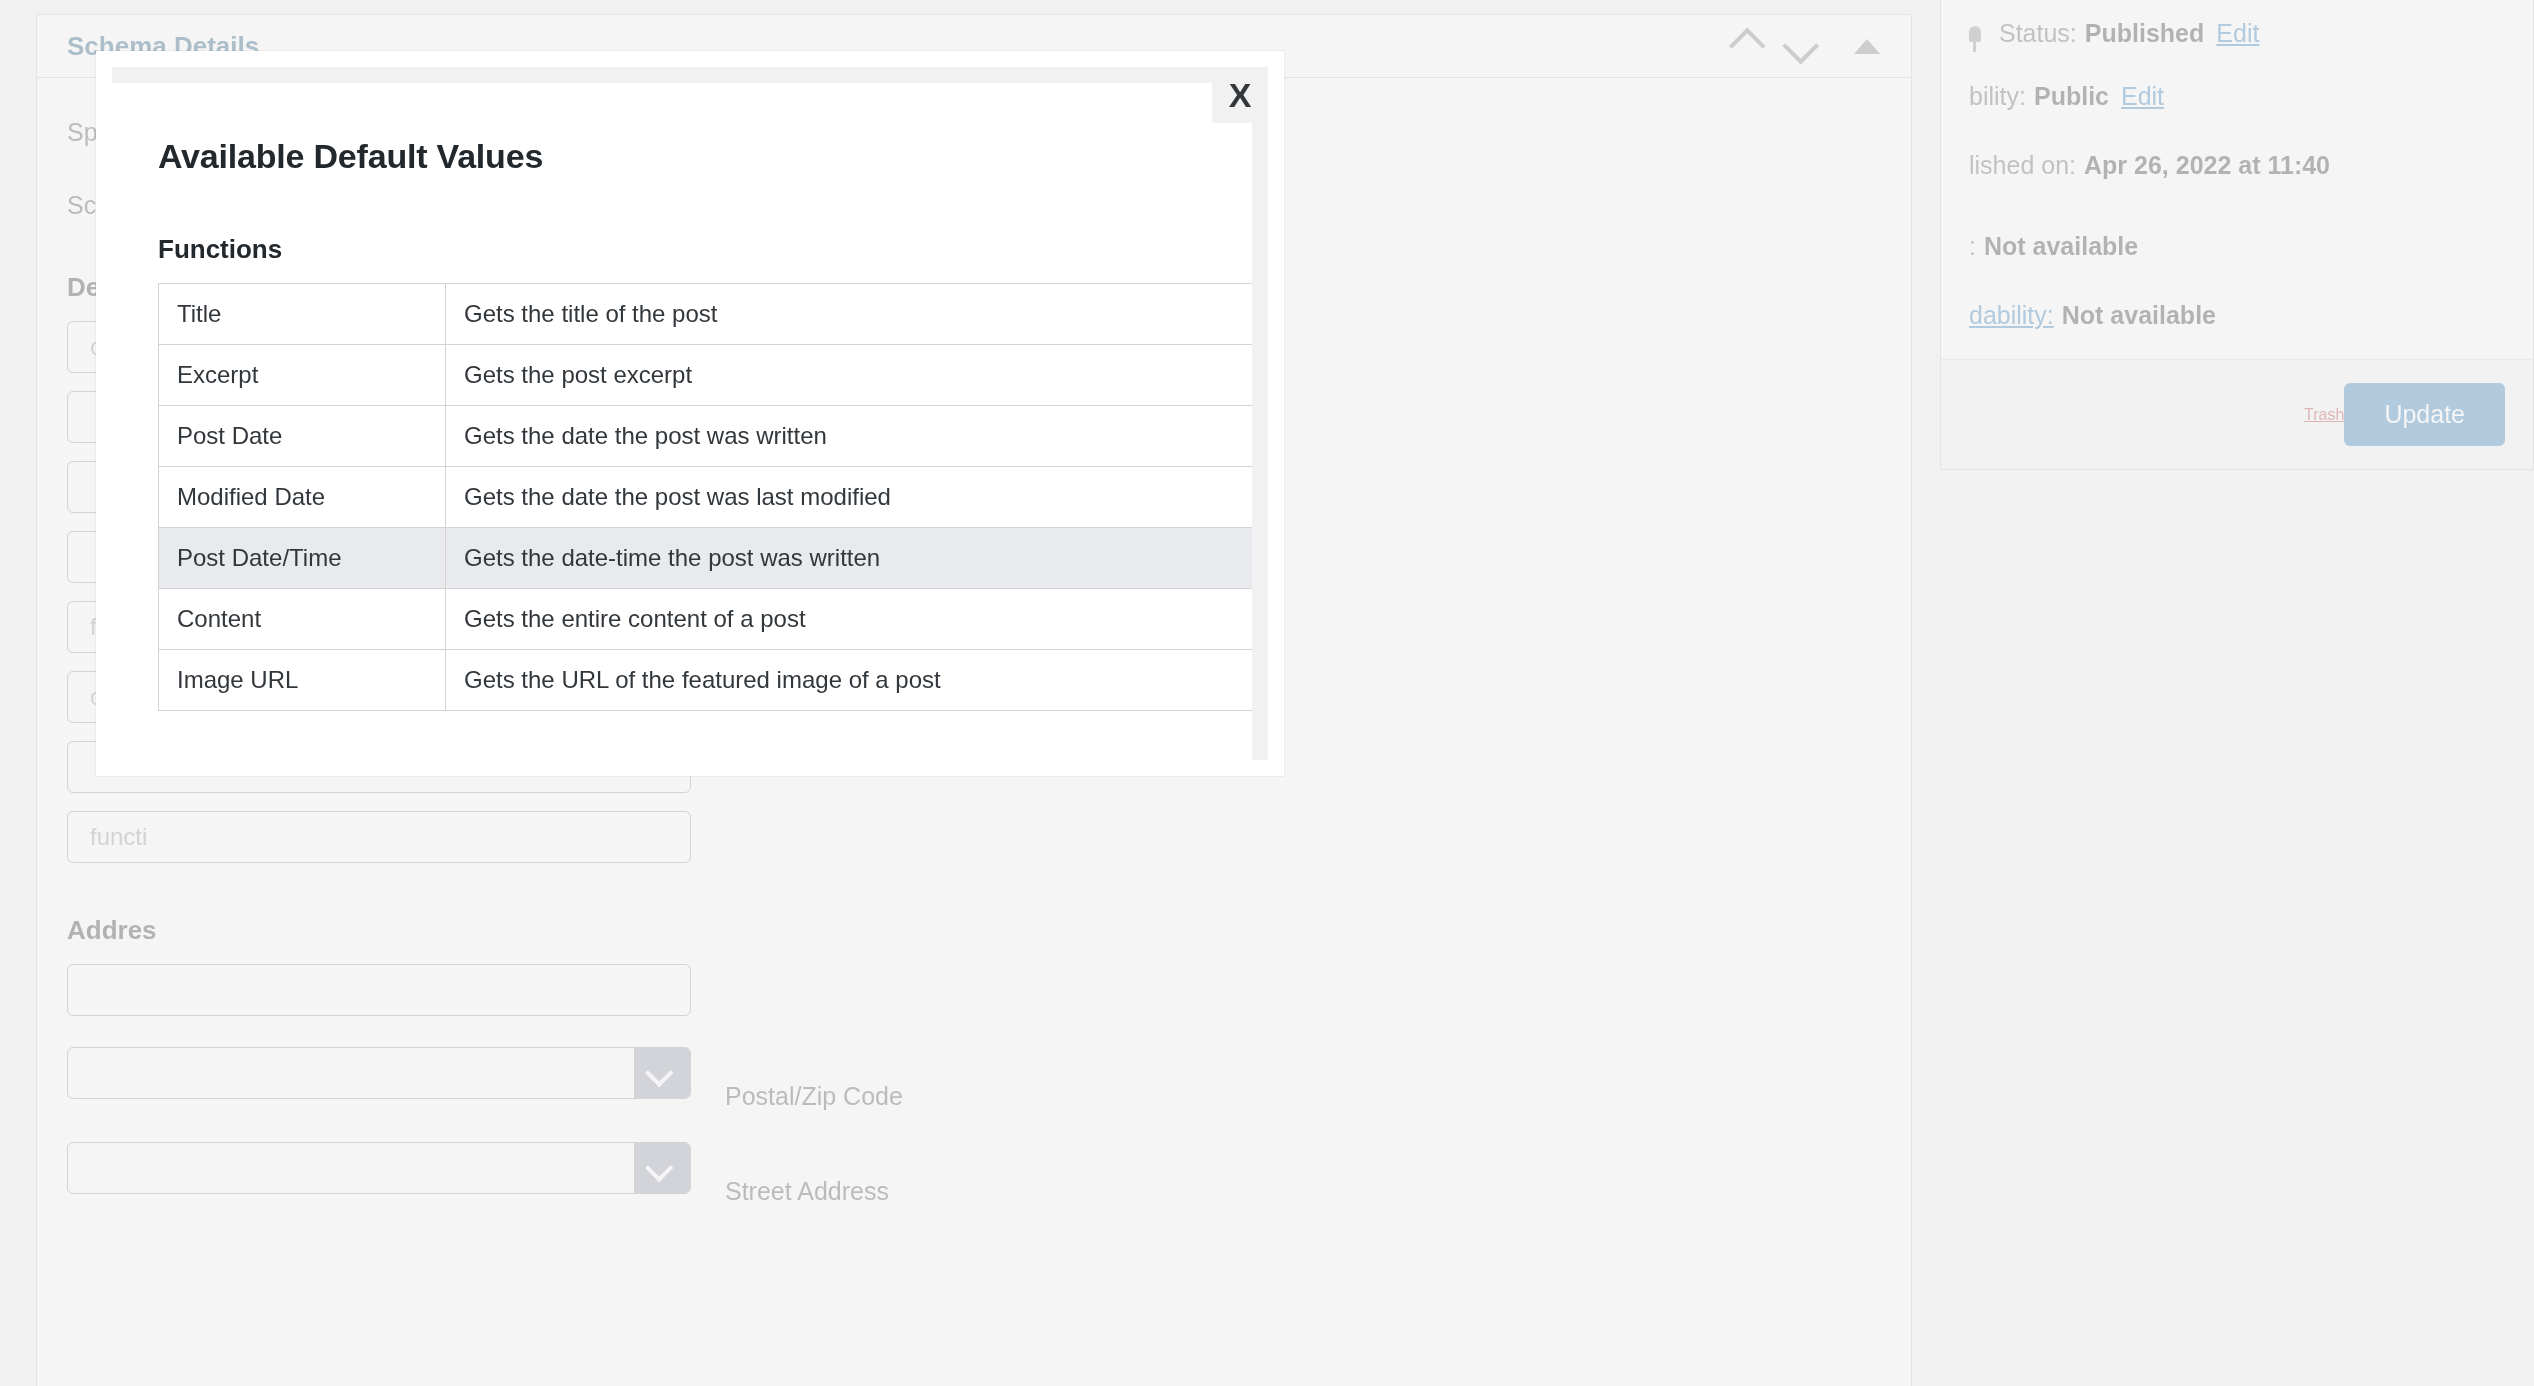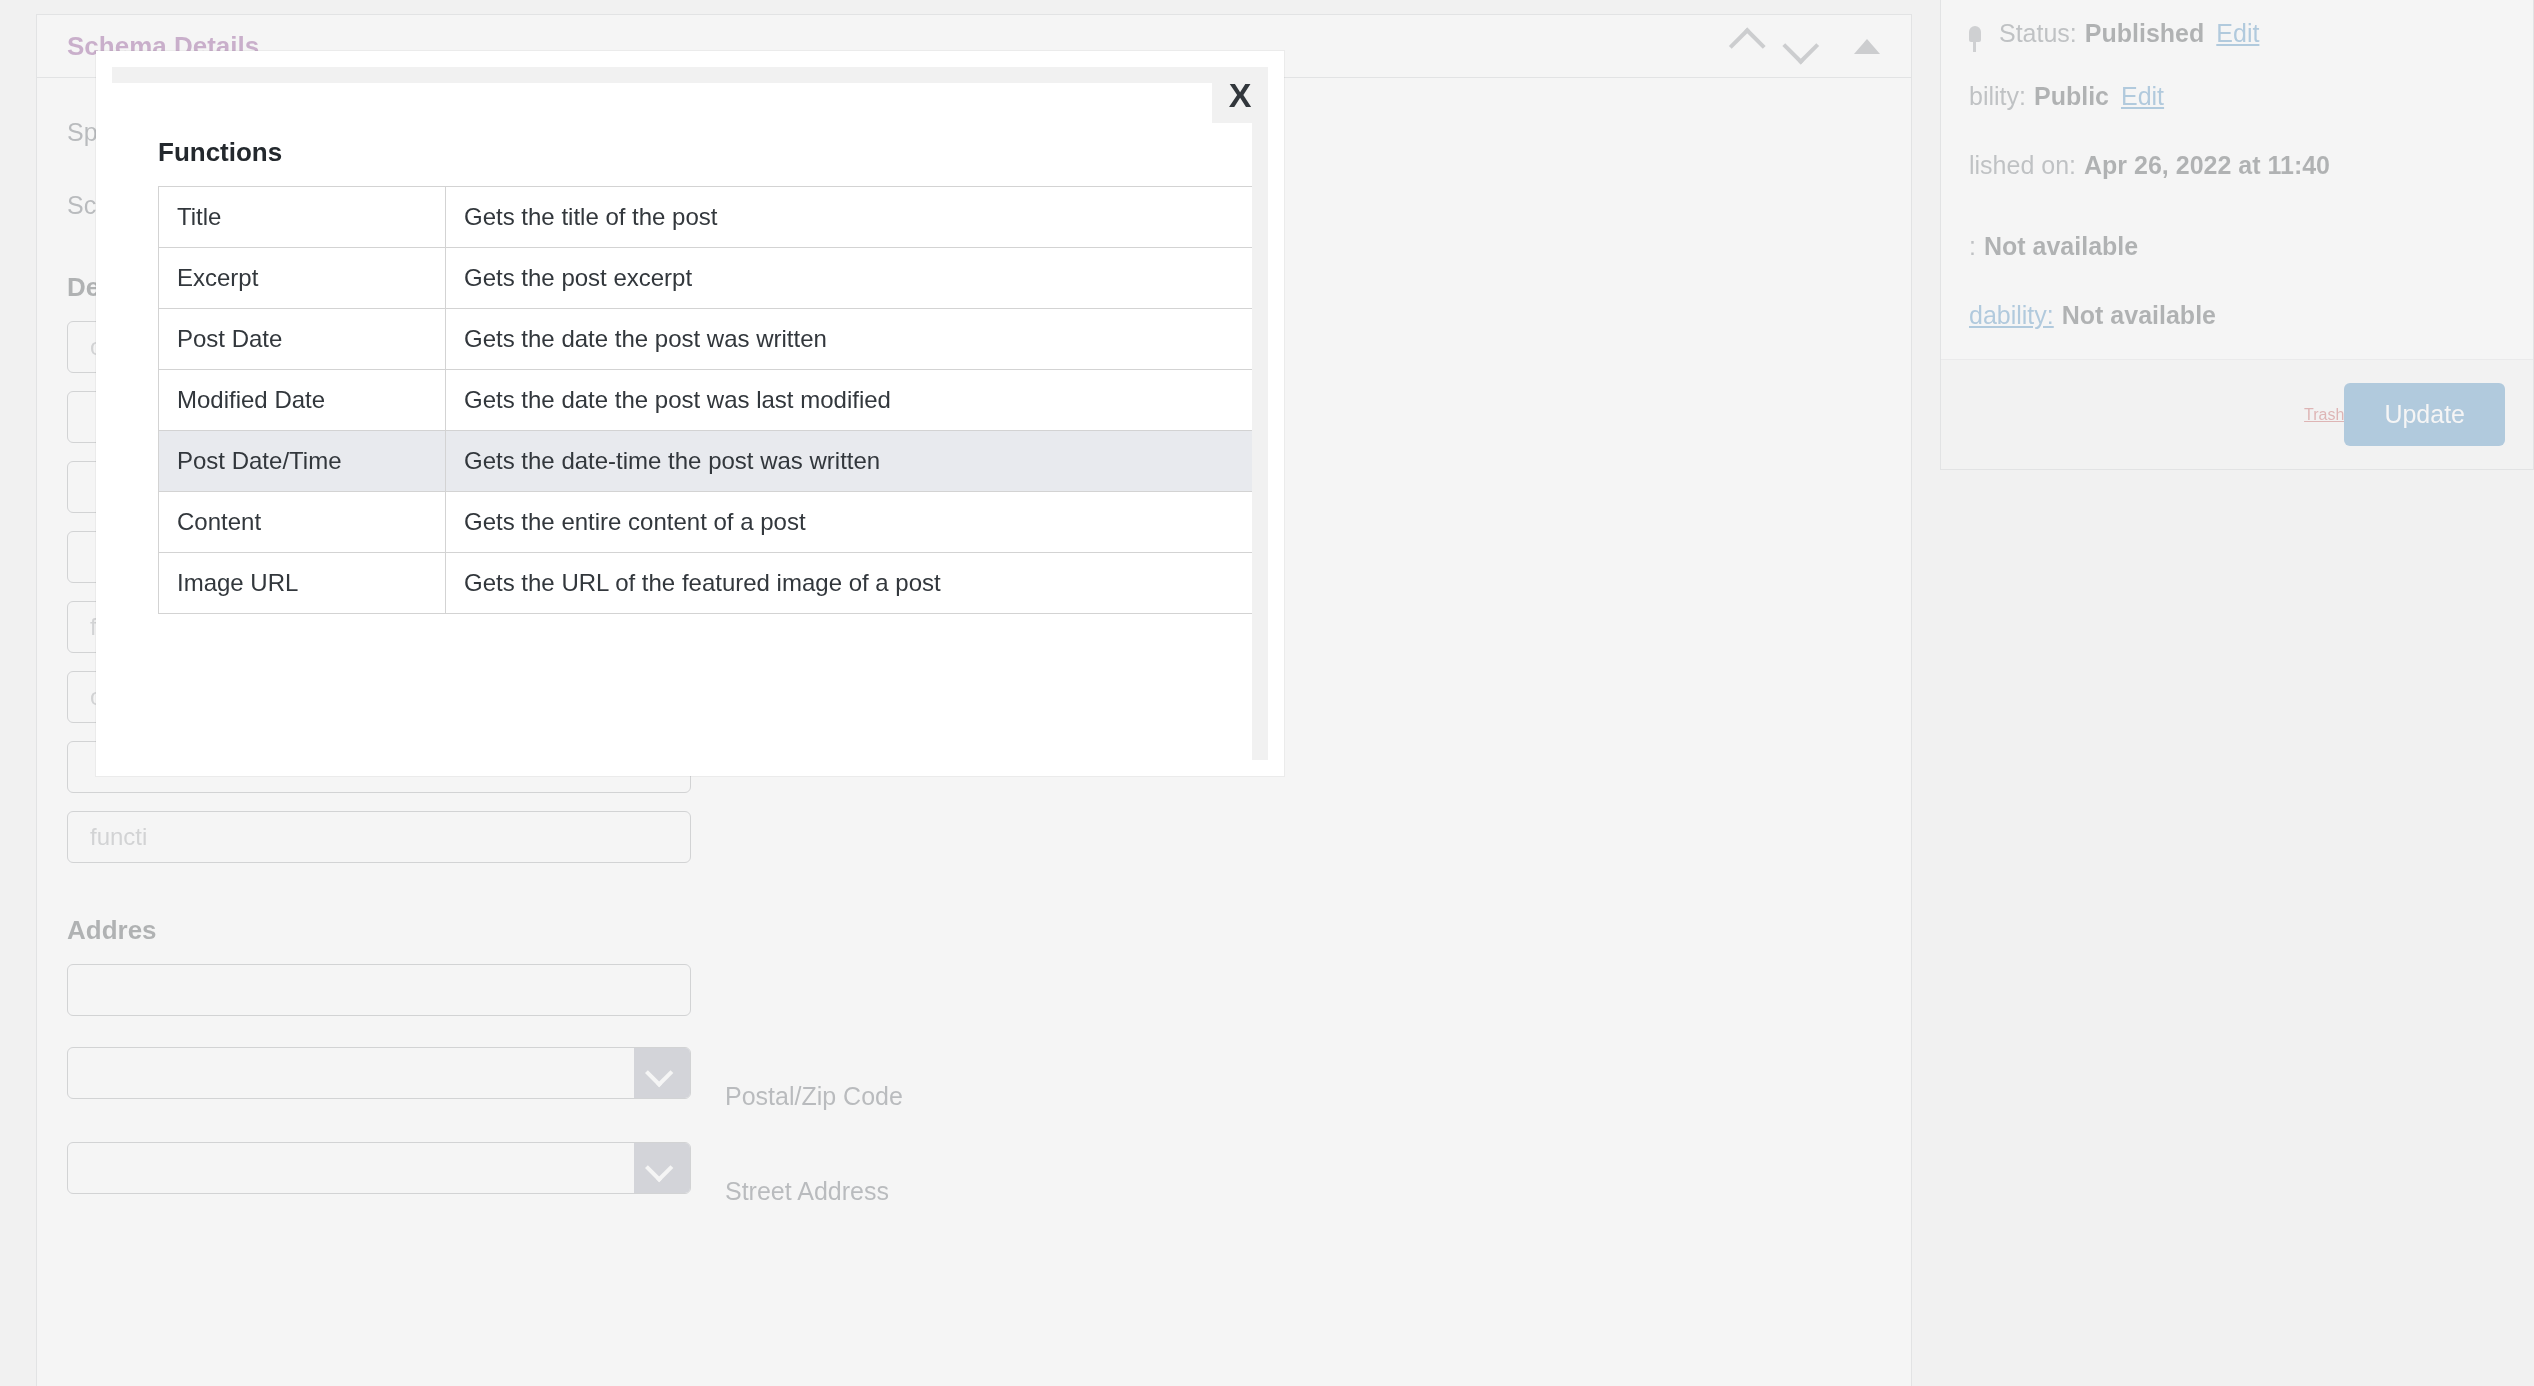--- a/index.html
+++ b/index.html
@@ -43,21 +43,21 @@
     height: 62px;
     border-bottom: 1px solid #c3c4c7;
     background: #ffffff;
     display: flex;
     align-items: center;
   }
   .postbox-title {
     margin-left: 30px;
     font-size: 26px;
     font-weight: 600;
-    color: #701a75;
+    color: #0c4a6e;
   }
   .postbox-handles {
     position: absolute;
     right: 22px;
     top: 0;
     bottom: 0;
     display: flex;
     align-items: center;
     gap: 18px;
   }
@@ -398,20 +398,21 @@
         <span class="btn-update">Update</span>
       </div>
     </div>
   </div>
 
   <div class="modal-shadow">
     <div class="modal-inner">
       <div class="modal-close">X</div>
       <div class="modal-white">
         <div class="modal-content">
+          <div class="modal-title">Available Default Values</div>
 
           <div class="group-title">Functions</div>
           <table class="dv-table">
             <tbody id="functions-body">
                 <tr>
                   <td class="name">Title</td>
                   <td>Gets the title of the post</td>
                 </tr>
                 <tr>
                   <td class="name">Excerpt</td>

